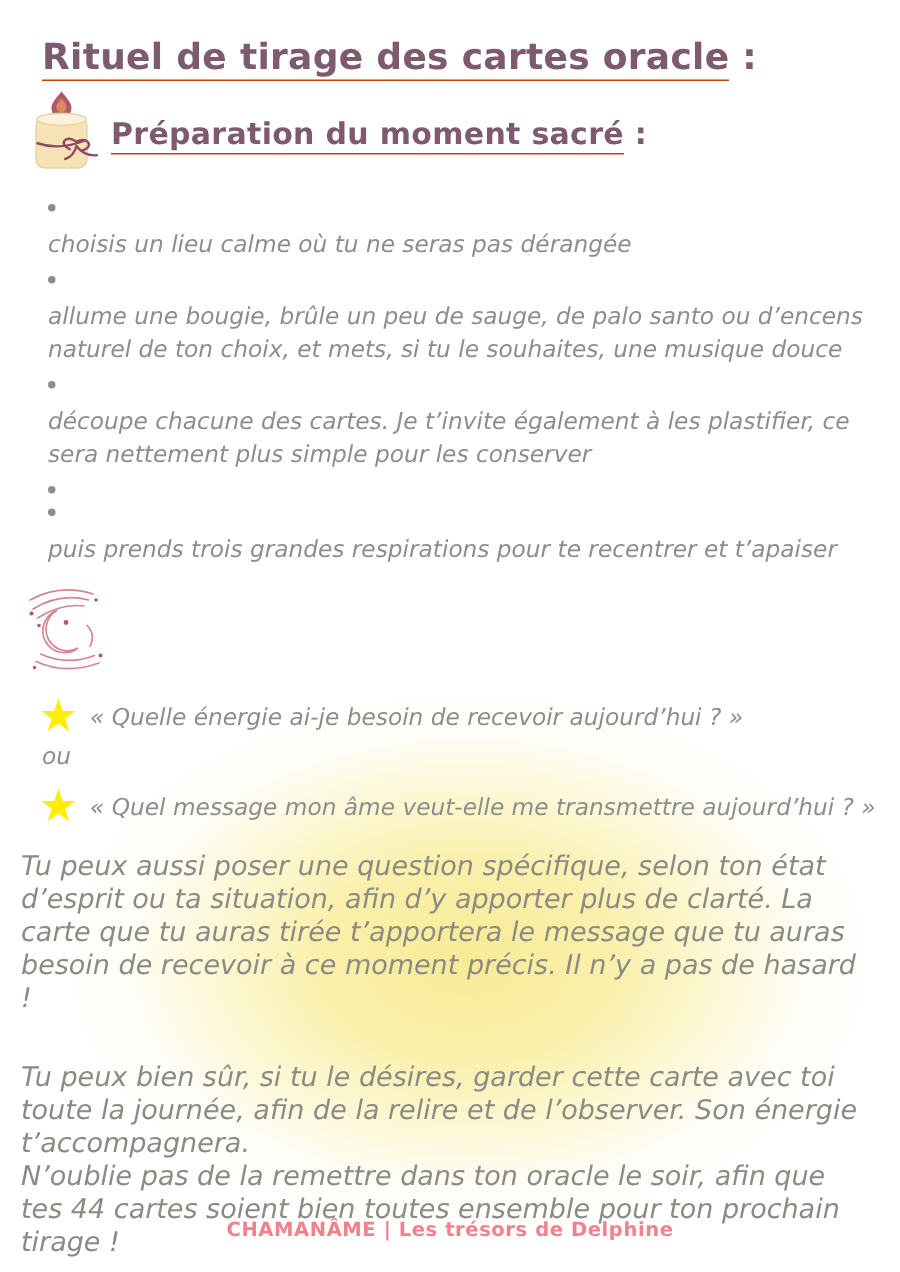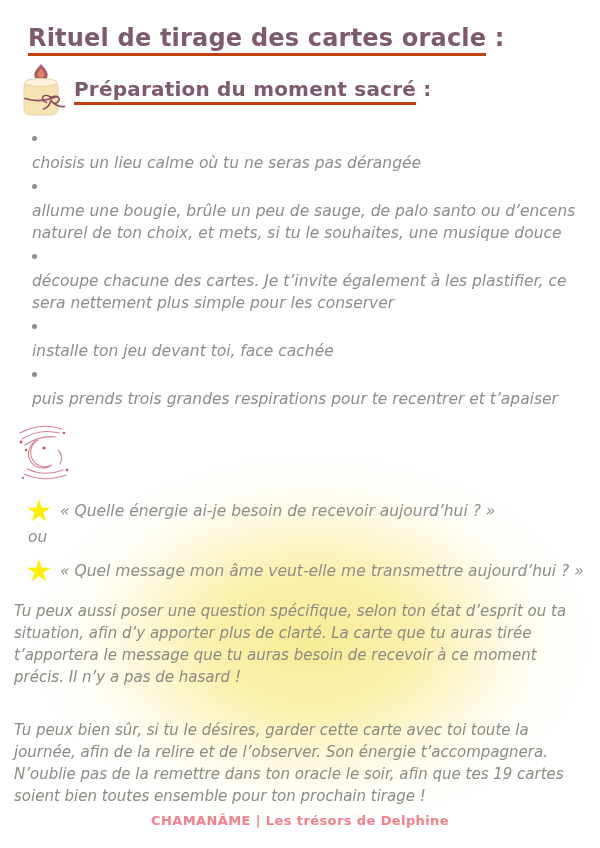--- a/index.html
+++ b/index.html
@@ -17,23 +17,23 @@
       #f8eb96 0%, #faf0ab 35%, rgba(252,245,200,0.75) 60%,
       rgba(254,251,235,0.4) 80%, rgba(255,255,255,0) 100%);
     pointer-events:none;
   }
   .content{position:relative;z-index:1;}
   .title{
     margin:24px 0 0 28px;
     font-size:24px;font-weight:bold;
     color:#7d5a6e;letter-spacing:0.2px;
   }
-  .u{border-bottom:3px solid #c2410c;padding-bottom:1px;}
+  .u{border-bottom:1px solid #c2410c;padding-bottom:1px;}
   .section-header{
-    display:flex;align-items:flex-end;
+    display:flex;align-items:flex-start;
     margin:8px 0 0 20px;gap:4px;
   }
   .section-header.second{margin-top:10px;margin-left:14px;}
   .icon-box{width:50px;height:54px;flex:0 0 auto;}
   .icon-box.moon{width:58px;height:62px;}
   .section-heading{
     font-size:20px;font-weight:bold;color:#7d5a6e;letter-spacing:0.2px;
   }
   .bullets{
     list-style:none;margin:10px 14px 0 32px;padding:0;
@@ -59,21 +59,21 @@
   .q-text{
     font-size:15.5px;font-style:italic;color:#8d8d8b;margin-left:4px;
   }
   .q-sep{
     margin:2px 0 4px 28px;
     font-size:15.5px;font-style:italic;color:#8d8d8b;
   }
   .q-row.second{margin-top:10px;}
   .para{
     margin:0 18px 0 14px;
-    font-size:15px;line-height:22px;
+    font-size:18px;line-height:22px;
     font-style:italic;color:#8b8b84;
   }
   .para.first{margin-top:14px;}
   .para.second{margin-top:31px;}
   .footer{
     position:absolute;left:0;right:0;bottom:20px;
     text-align:center;
     font-size:13px;font-weight:bold;letter-spacing:0.4px;
     color:#f4808c;
   }
@@ -115,21 +115,20 @@
       <li>
           <span class="dot"></span>
           <span>allume une bougie, brûle un peu de sauge, de palo santo ou d’encens naturel de ton choix, et mets, si tu le souhaites, une musique douce</span>
         </li>
       <li>
           <span class="dot"></span>
           <span>découpe chacune des cartes. Je t’invite également à les plastifier, ce sera nettement plus simple pour les conserver</span>
         </li>
       <li>
           <span class="dot"></span>
-          <span>installe ton jeu devant toi, face cachée</span>
         </li>
       <li>
           <span class="dot"></span>
           <span>puis prends trois grandes respirations pour te recentrer et t’apaiser</span>
         </li>
     </ul>
 
     <div class="section-header second">
       <span class="icon-box moon">
         <svg width="58" height="62" viewBox="0 0 58 62">
@@ -162,17 +161,17 @@
       </div>
       <div class="q-sep">ou</div>
       <div class="q-row second">
         <span class="star">★</span>
         <span class="q-text">« Quel message mon âme veut-elle me transmettre aujourd’hui ? »</span>
       </div>
     </div>
 
     <p class="para first">Tu peux aussi poser une question spécifique, selon ton état d’esprit ou ta situation, afin d’y apporter plus de clarté. La carte que tu auras tirée t’apportera le message que tu auras besoin de recevoir à ce moment précis. Il n’y a pas de hasard !</p>
     <p class="para second">Tu peux bien sûr, si tu le désires, garder cette carte avec toi toute la journée, afin de la relire et de l’observer. Son énergie t’accompagnera.</p>
-    <p class="para">N’oublie pas de la remettre dans ton oracle le soir, afin que tes 19 cartes soient bien toutes ensemble pour ton prochain tirage !</p>
+    <p class="para">N’oublie pas de la remettre dans ton oracle le soir, afin que tes 44 cartes soient bien toutes ensemble pour ton prochain tirage !</p>
   </div>
 
   <div class="footer">CHAMANÂME | Les trésors de Delphine</div>
 </div>
 
 </body></html>

